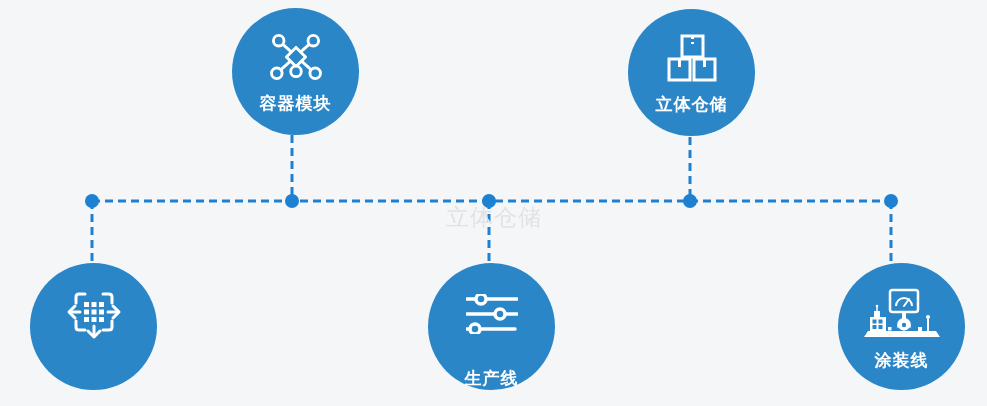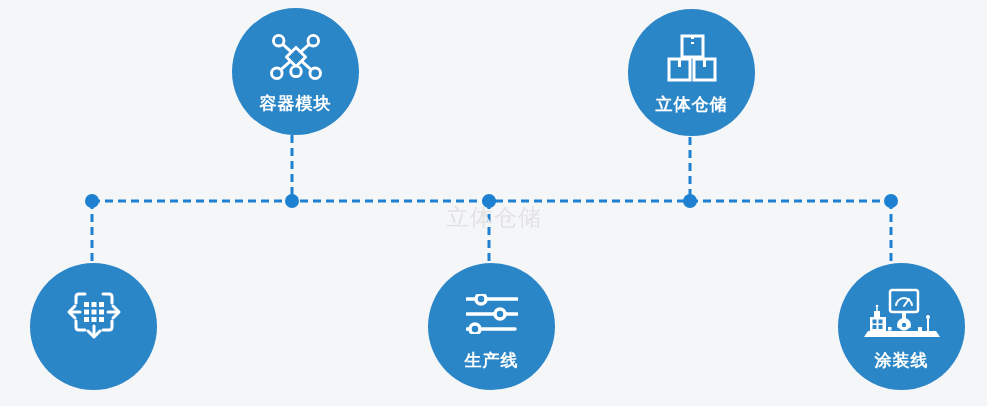--- a/index.html
+++ b/index.html
@@ -48,21 +48,21 @@
     margin-top:8px;
     color:#ffffff;
     font-size:17px;
     font-weight:bold;
     letter-spacing:1px;
     white-space:nowrap;
   }
   .node-equip{left:232px;top:8px;}
   .node-warehouse{left:628px;top:9px;}
   .node-logistics{left:30px;top:263px;}
-  .node-production{left:428px;top:263px;padding-top:24px;}
+  .node-production{left:428px;top:263px;padding-top:24px;justify-content:space-between;}
   .node-painting{left:838px;top:263px;padding-top:24px;text-align:center;}
 </style>
 </head>
 <body>
 
 <div class="stage">
 
   <svg class="connectors" width="987" height="406" viewBox="0 0 987 406">
     <g stroke="#1e80d1" stroke-width="3" stroke-dasharray="8 5" fill="none">
       <path d="M92,201 H891"></path>

